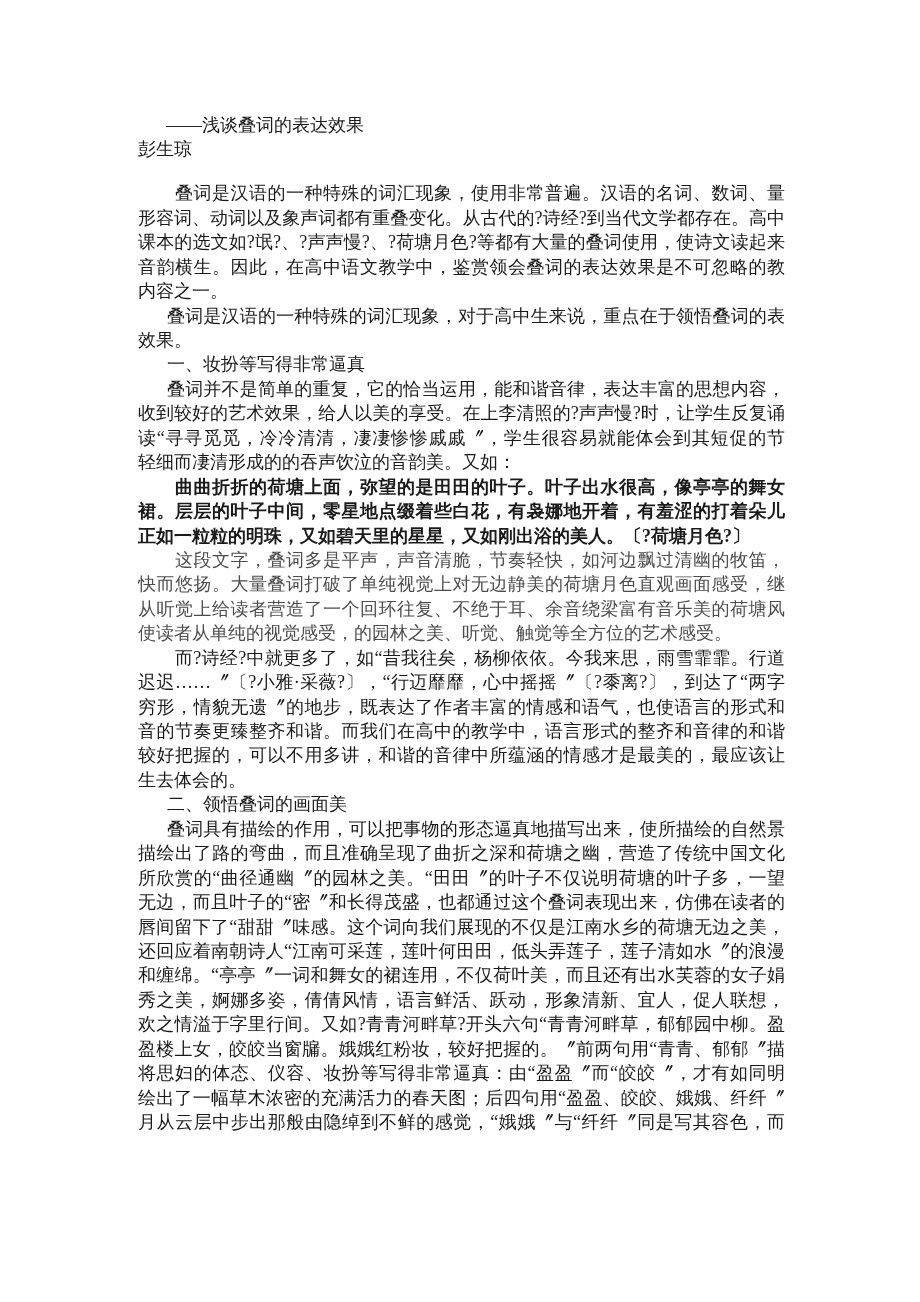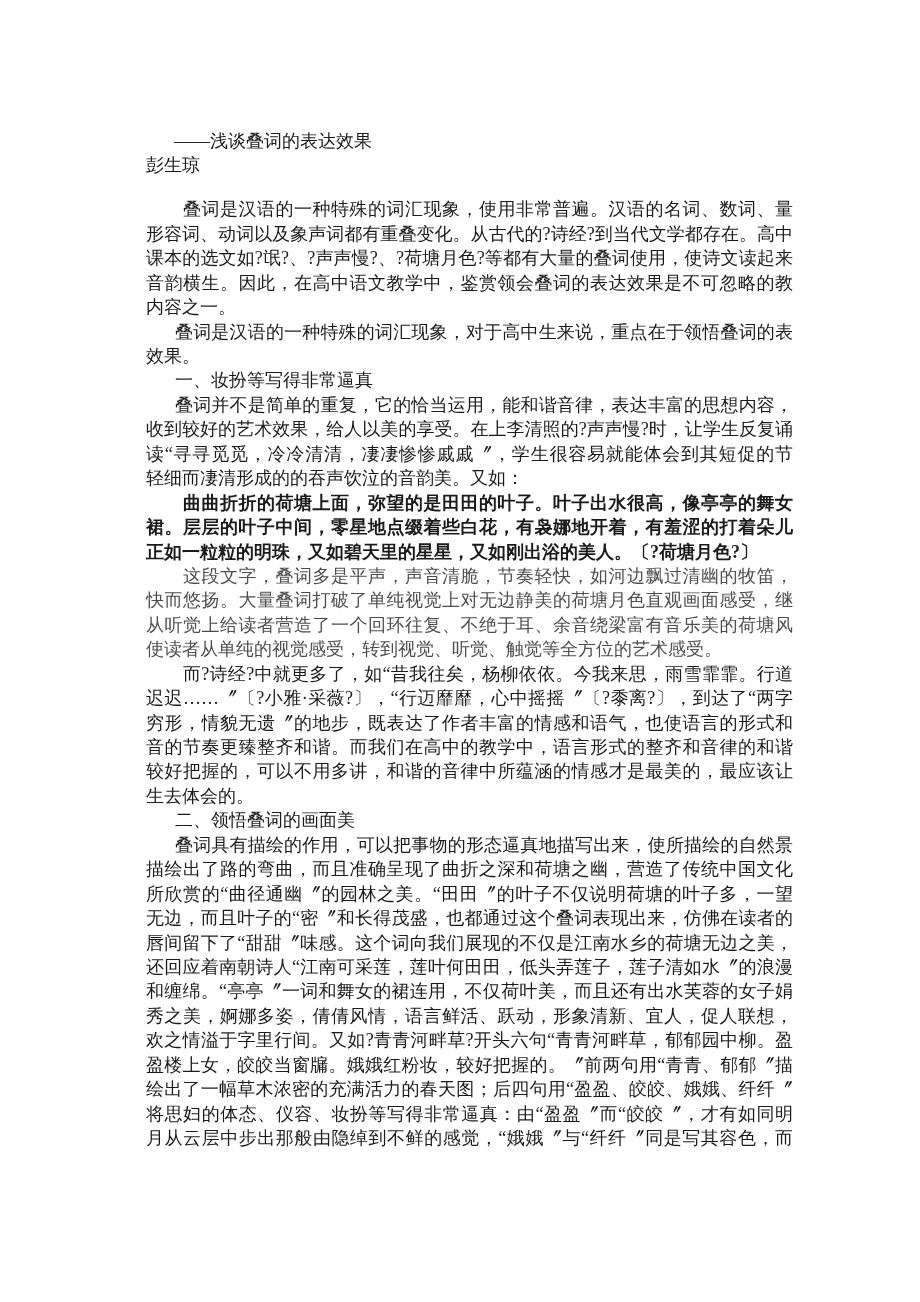--- a/index.html
+++ b/index.html
@@ -7,24 +7,23 @@
     width: 920px;
     height: 1302px;
     background: var(--bg, #ffffff);
     position: relative;
     overflow: hidden;
     font-family: "Liberation Serif", "DejaVu Serif", serif;
     color: var(--text, #1a1a1a);
   }
   .page {
     position: absolute;
-    left: 146px;
+    left: 138px;
     top: 113px;
     width: 647px;
-    margin-top: 16px;
   }
   .line {
     display: block;
     height: 24.45px;
     line-height: 24.45px;
     font-size: 18px;
     white-space: nowrap;
     overflow: visible;
   }
   .j {
@@ -74,21 +73,21 @@
   <div class="para bold">
     <div class="line j ind">曲曲折折的荷塘上面，弥望的是田田的叶子。叶子出水很高，像亭亭的舞女的</div>
     <div class="line j">裙。层层的叶子中间，零星地点缀着些白花，有袅娜地开着，有羞涩的打着朵儿的；</div>
     <div class="line">正如一粒粒的明珠，又如碧天里的星星，又如刚出浴的美人。〔?荷塘月色?〕</div>
   </div>
 
   <div class="para muted">
     <div class="line j ind">这段文字，叠词多是平声，声音清脆，节奏轻快，如河边飘过清幽的牧笛，欢</div>
     <div class="line j">快而悠扬。大量叠词打破了单纯视觉上对无边静美的荷塘月色直观画面感受，继而</div>
     <div class="line j">从听觉上给读者营造了一个回环往复、不绝于耳、余音绕梁富有音乐美的荷塘风光，</div>
-    <div class="line">使读者从单纯的视觉感受，转到视觉、听觉、触觉等全方位的艺术感受。</div>
+    <div class="line">使读者从单纯的视觉感受，的园林之美、听觉、触觉等全方位的艺术感受。</div>
   </div>
 
   <div class="para">
     <div class="line j ind">而?诗经?中就更多了，如“昔我往矣，杨柳依依。今我来思，雨雪霏霏。行道</div>
     <div class="line j">迟迟……〞〔?小雅·采薇?〕，“行迈靡靡，心中摇摇〞〔?黍离?〕，到达了“两字</div>
     <div class="line j">穷形，情貌无遗〞的地步，既表达了作者丰富的情感和语气，也使语言的形式和声</div>
     <div class="line j">音的节奏更臻整齐和谐。而我们在高中的教学中，语言形式的整齐和音律的和谐是</div>
     <div class="line j">较好把握的，可以不用多讲，和谐的音律中所蕴涵的情感才是最美的，最应该让学</div>
     <div class="line">生去体会的。</div>
   </div>
@@ -99,18 +98,18 @@
     <div class="line j ind-s">叠词具有描绘的作用，可以把事物的形态逼真地描写出来，使所描绘的自然景</div>
     <div class="line j">描绘出了路的弯曲，而且准确呈现了曲折之深和荷塘之幽，营造了传统中国文化中</div>
     <div class="line j">所欣赏的“曲径通幽〞的园林之美。“田田〞的叶子不仅说明荷塘的叶子多，一望</div>
     <div class="line j">无边，而且叶子的“密〞和长得茂盛，也都通过这个叠词表现出来，仿佛在读者的</div>
     <div class="line j">唇间留下了“甜甜〞味感。这个词向我们展现的不仅是江南水乡的荷塘无边之美，</div>
     <div class="line j">还回应着南朝诗人“江南可采莲，莲叶何田田，低头弄莲子，莲子清如水〞的浪漫</div>
     <div class="line j">和缠绵。“亭亭〞一词和舞女的裙连用，不仅荷叶美，而且还有出水芙蓉的女子娟</div>
     <div class="line j">秀之美，婀娜多姿，倩倩风情，语言鲜活、跃动，形象清新、宜人，促人联想，喜</div>
     <div class="line j">欢之情溢于字里行间。又如?青青河畔草?开头六句“青青河畔草，郁郁园中柳。盈</div>
     <div class="line j">盈楼上女，皎皎当窗牖。娥娥红粉妆，较好把握的。〞前两句用“青青、郁郁〞描</div>
+    <div class="line j">将思妇的体态、仪容、妆扮等写得非常逼真：由“盈盈〞而“皎皎〞，才有如同明</div>
     <div class="line j">绘出了一幅草木浓密的充满活力的春天图；后四句用“盈盈、皎皎、娥娥、纤纤〞</div>
-    <div class="line j">将思妇的体态、仪容、妆扮等写得非常逼真：由“盈盈〞而“皎皎〞，才有如同明</div>
     <div class="line j">月从云层中步出那般由隐绰到不鲜的感觉，“娥娥〞与“纤纤〞同是写其容色，而</div>
   </div>
 
 </div>
 
 </body></html>

